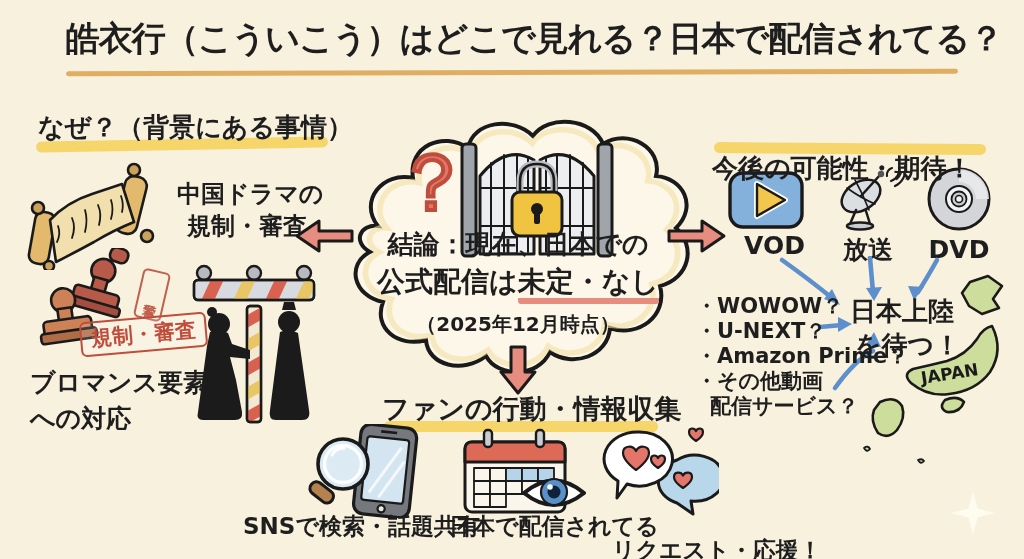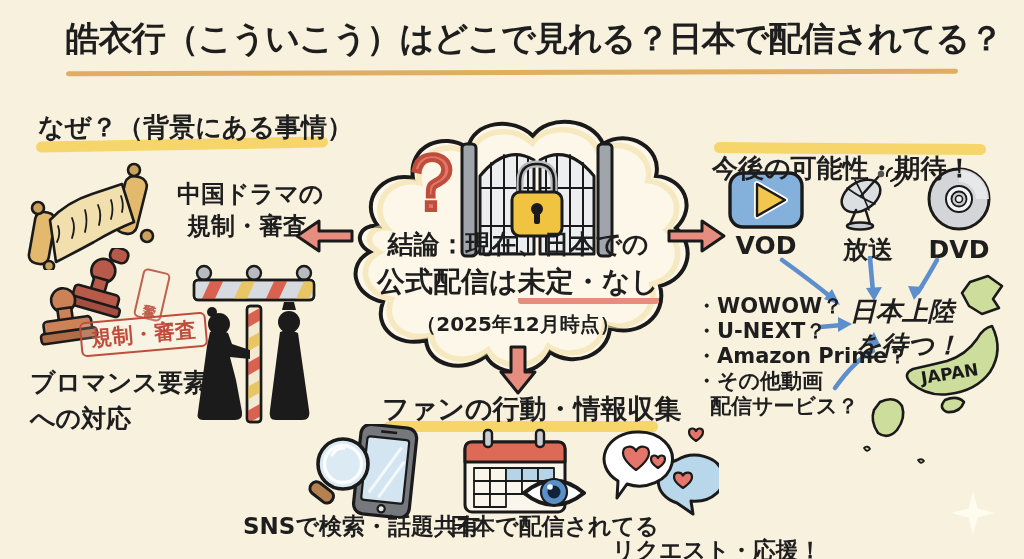--- a/index.html
+++ b/index.html
@@ -168,21 +168,21 @@
   </svg>
 
   <div class="hl" style="left:714px;top:143px;width:272px;height:11px;transform:rotate(.4deg);"></div>
   <div class="abs t sec-head" style="left:712px;top:120px;margin-top:32px;">今後の可能性・期待！</div>
 
   <svg class="abs" style="left:727px;top:170px;" width="78" height="60" viewBox="0 0 78 60">
     <rect x="3" y="3" width="72" height="54" rx="13" fill="#84b1dc" stroke="#1a1a1a" stroke-width="3.4"></rect>
     <polygon points="30,14 58,30 30,46" fill="#f3c74e" stroke="#ffffff" stroke-width="6" stroke-linejoin="round"></polygon>
     <polygon points="30,14 58,30 30,46" fill="#f3c74e" stroke="#1a1a1a" stroke-width="2.4" stroke-linejoin="round"></polygon>
   </svg>
-  <div class="abs t center-text" style="left:727px;top:230px;width:78px;font-size:25px;">VOD</div>
+  <div class="abs t center-text" style="left:727px;top:230px;width:78px;font-size:25px;text-align:right;">VOD</div>
 
   <svg class="abs" style="left:833px;top:158px;" width="72" height="74" viewBox="0 0 72 74">
     <g stroke="#1a1a1a" stroke-width="2.5" stroke-linecap="round" fill="none">
       <ellipse cx="28" cy="38" rx="21" ry="14" fill="#dcdfe2" transform="rotate(-32 28 38)"></ellipse>
       <path d="M14,30 Q28,40 42,46 M22,22 Q30,36 36,52" stroke-width="1.6"></path>
       <line x1="28" y1="38" x2="47" y2="17"></line>
         <circle cx="48" cy="16" r="3.2" fill="#555" stroke="none"></circle>
       <line x1="23" y1="52" x2="17" y2="66"></line>
         <line x1="33" y1="53" x2="37" y2="66"></line>
       <ellipse cx="27" cy="68" rx="13" ry="3.6" fill="#c9ccd0"></ellipse>
@@ -220,21 +220,21 @@
   </svg>
 
   <div class="abs" style="left:696px;top:294px;">
     <div class="list-line">・WOWOW？</div>
     <div class="list-line">・U-NEXT？</div>
     <div class="list-line">・Amazon Prime？</div>
     <div class="list-line">・その他動画</div>
     <div class="list-line" style="padding-left:14px;">配信サービス？</div>
   </div>
 
-  <div class="abs t" style="left:850px;top:294px;font-size:26px;line-height:34px;font-style:italic;">
+  <div class="abs t" style="left:850px;top:294px;font-size:26px;line-height:34px;">
     <div>日本上陸</div>
     <div style="padding-left:5px;">を待つ！</div>
   </div>
 
   <svg class="abs" style="left:852px;top:272px;" width="172" height="200" viewBox="0 0 172 200">
     <g fill="#cddd9b" stroke="#1a1a1a" stroke-width="2.6" stroke-linejoin="round">
       <path d="M118,10 L136,4 L150,14 L141,27 L147,36 L130,42 L117,34 L110,21 Z"></path>
       <path d="M140,54 Q152,78 138,100 Q124,119 97,122 Q76,125 59,111 Q50,102 61,97 Q79,93 95,89 Q114,83 125,67 Q131,56 140,54 Z"></path>
       <path d="M93,128 Q105,123 112,130 Q108,141 95,140 Q86,136 93,128 Z"></path>
       <path d="M28,130 Q43,123 50,134 Q54,146 45,158 Q36,168 26,161 Q18,149 22,138 Z"></path>

